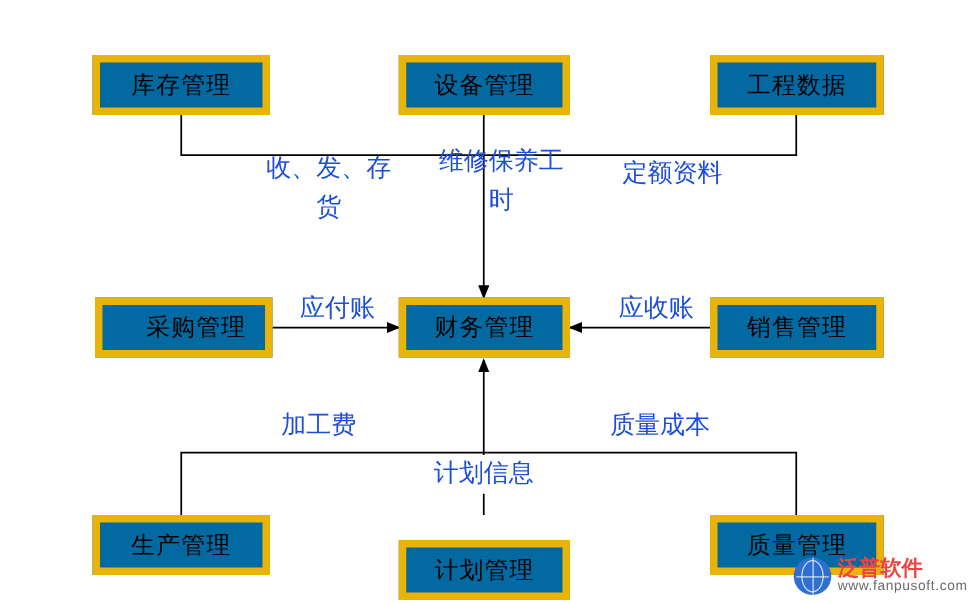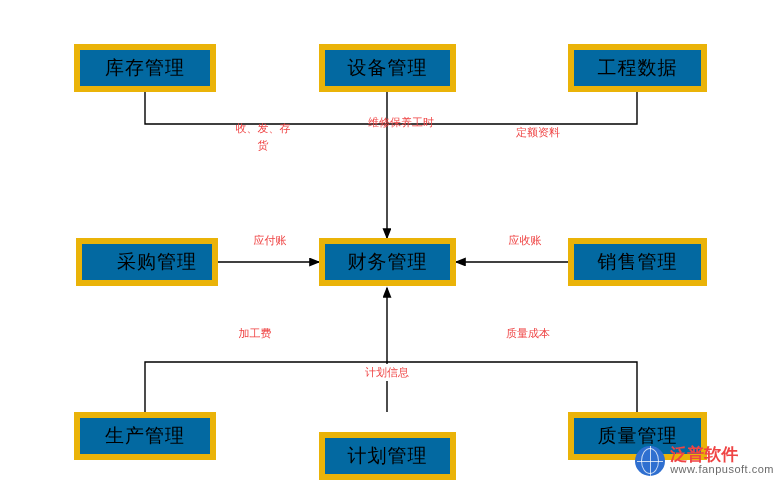--- a/index.html
+++ b/index.html
@@ -23,22 +23,22 @@
     display: flex;
     align-items: center;
     justify-content: center;
     font-size: 19px;
     color: #000000;
     letter-spacing: 1px;
     z-index: 3;
   }
   .edge-label {
     position: absolute;
-    font-size: 11px;
-    color: #ef4444;
+    font-size: 20px;
+    color: #1d4ed8;
     white-space: pre-line;
     text-align: center;
     line-height: 1.55;
     z-index: 4;
     background: transparent;
   }
   svg.wires {
     position: absolute;
     left: 0;
     top: 0;

